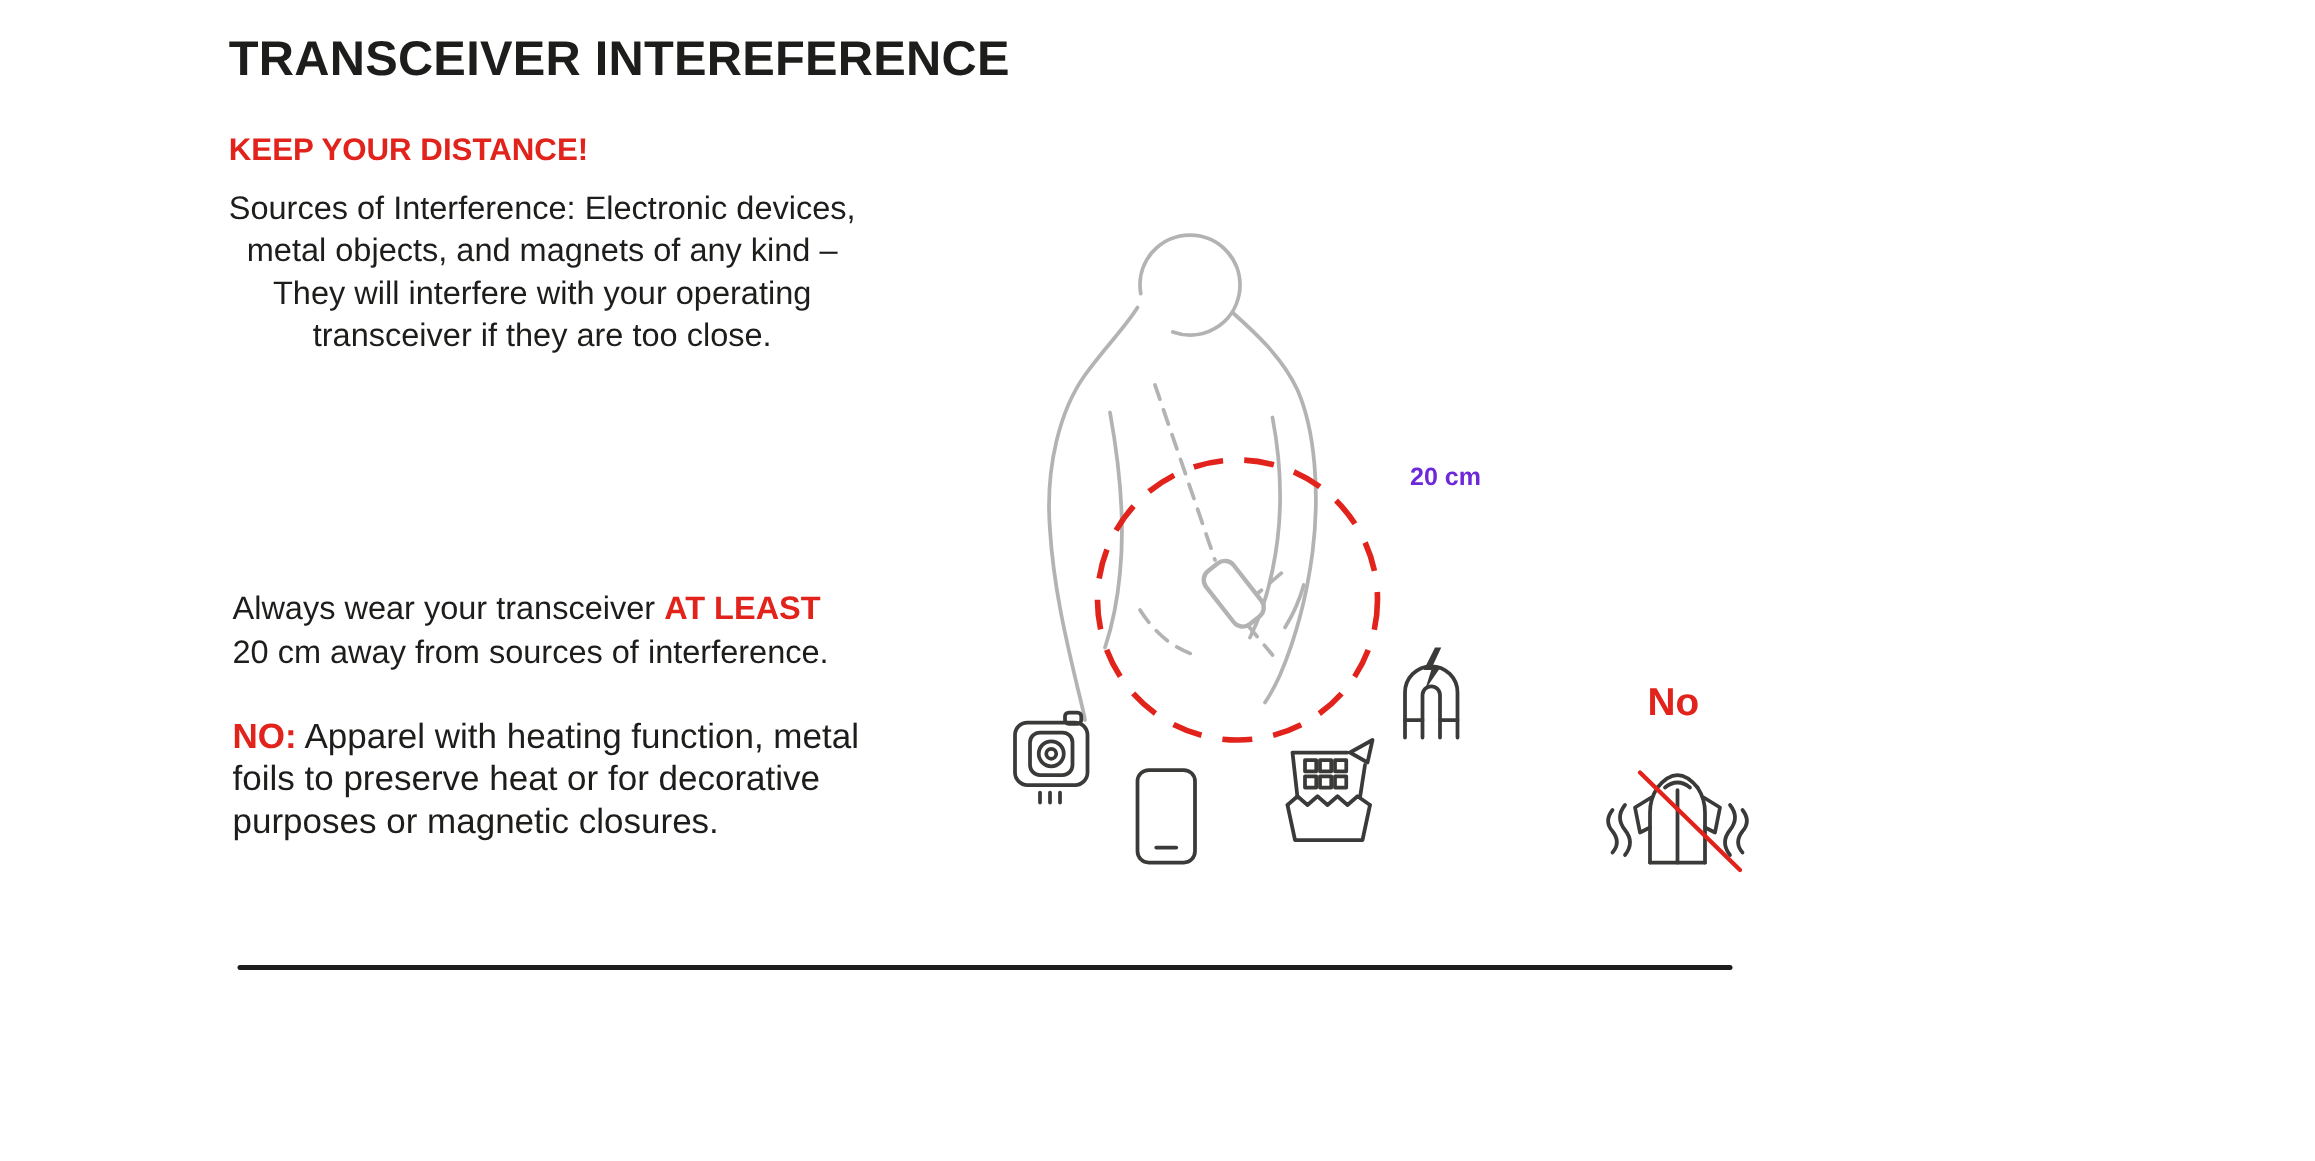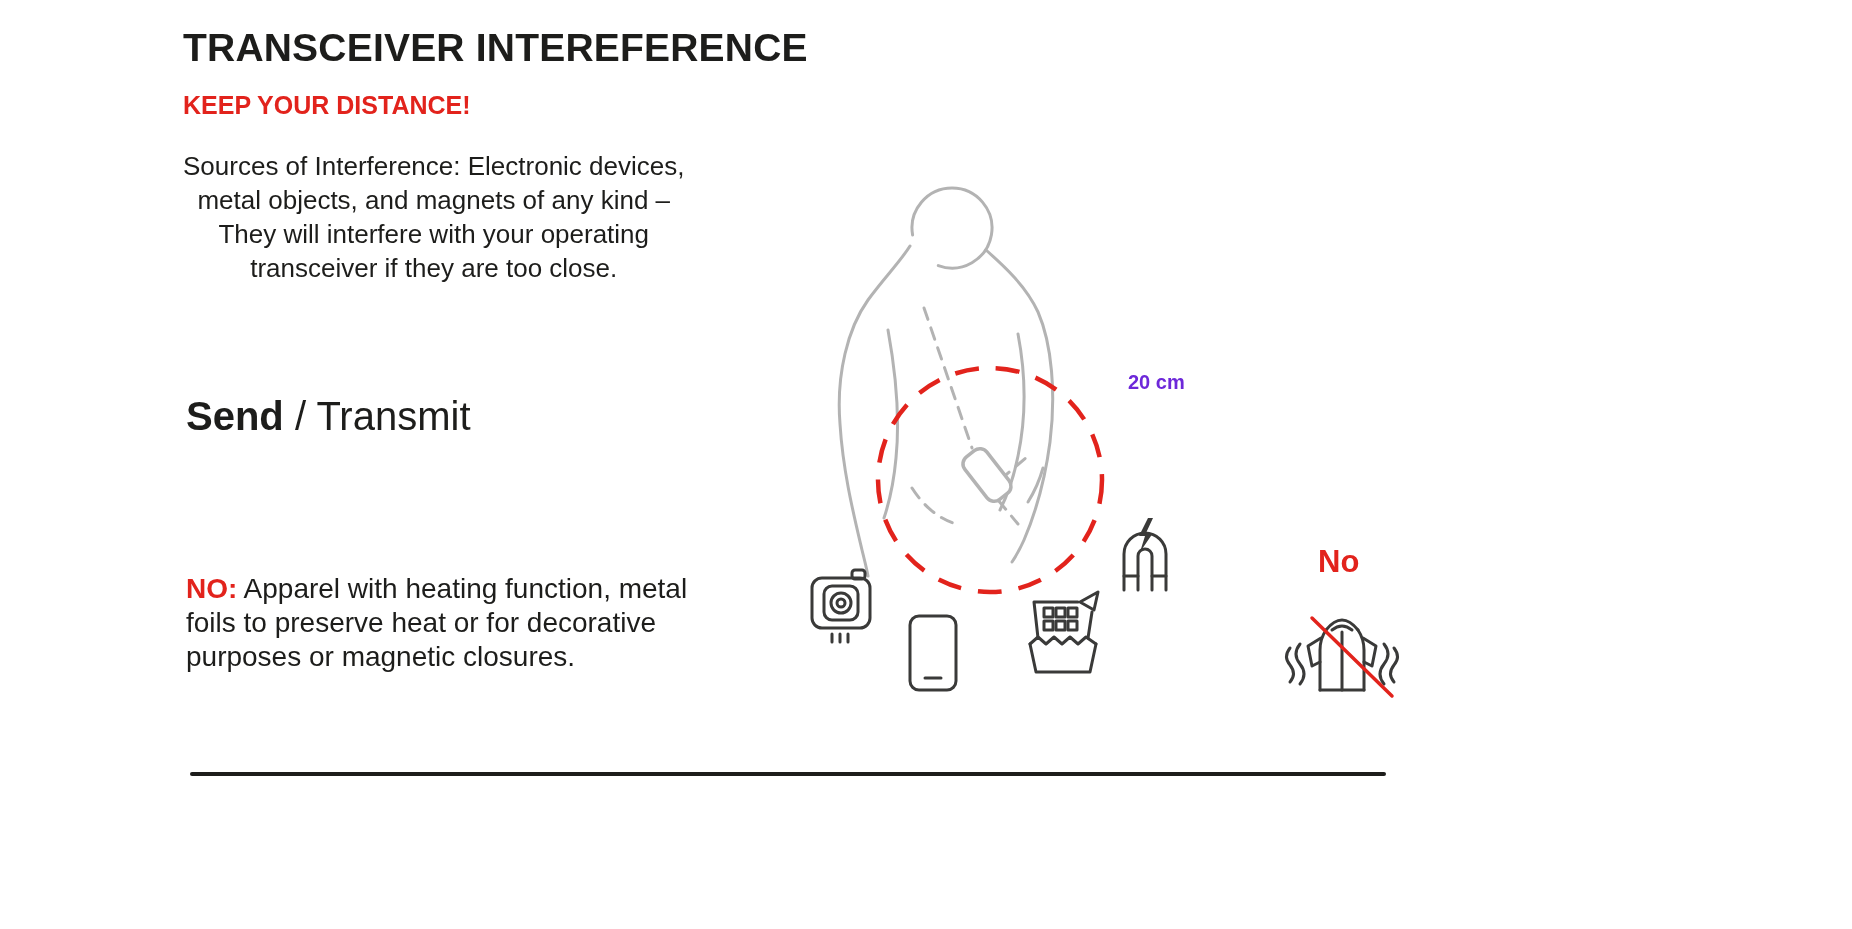--- a/index.html
+++ b/index.html
@@ -6,21 +6,21 @@
   html,body { background:#ffffff; }
   .canvas {
     position:relative; width:1852px; height:929px; background:#ffffff;
     font-family:"Liberation Sans", sans-serif; color:#1d1d1b; overflow:hidden;border-radius:10px;
   }
   .page-title {
     position:absolute; left:183px; top:26px;
     font-size:39px; font-weight:800; letter-spacing:0.2px; color:#1d1d1b;
   }
   .subtitle {
-    position:absolute; left:183px; top:91px;
+    position:absolute; left:183px; top:106px;
     font-size:25px; font-weight:700; color:#e2231c;
   }
   .intro {
     position:absolute; left:183px; top:149px;
     font-size:26px; line-height:34px; white-space:pre-line; color:#1d1d1b;text-align:center;
   }
   .section-heading {
     position:absolute; left:186px; top:394px;
     font-size:40px; font-weight:400; color:#1d1d1b;
   }
@@ -61,22 +61,23 @@
 
   <h1 class="page-title">TRANSCEIVER INTEREFERENCE</h1>
 
   <h2 class="subtitle">KEEP YOUR DISTANCE!</h2>
 
   <p class="intro">Sources of Interference: Electronic devices,
 metal objects, and magnets of any kind –
 They will interfere with your operating
 transceiver if they are too close.</p>
 
-  <h3 class="section-heading"><span class="hb">Send</span><span> / Transmit</span></h3>
 
+  <p class="instruction"><span>Always wear your transceiver </span><span class="em">AT LEAST</span><span>
+20 cm away from sources of interference.</span></p>
 
   <p class="warning"><span class="em">NO:</span><span> Apparel with heating function, metal
 foils to preserve heat or for decorative
 purposes or magnetic closures.</span></p>
 
   <div class="label-20cm">20 cm</div>
   <div class="label-no">No</div>
 
   <svg class="illus" width="680" height="580" viewBox="0 0 680 580">
 

